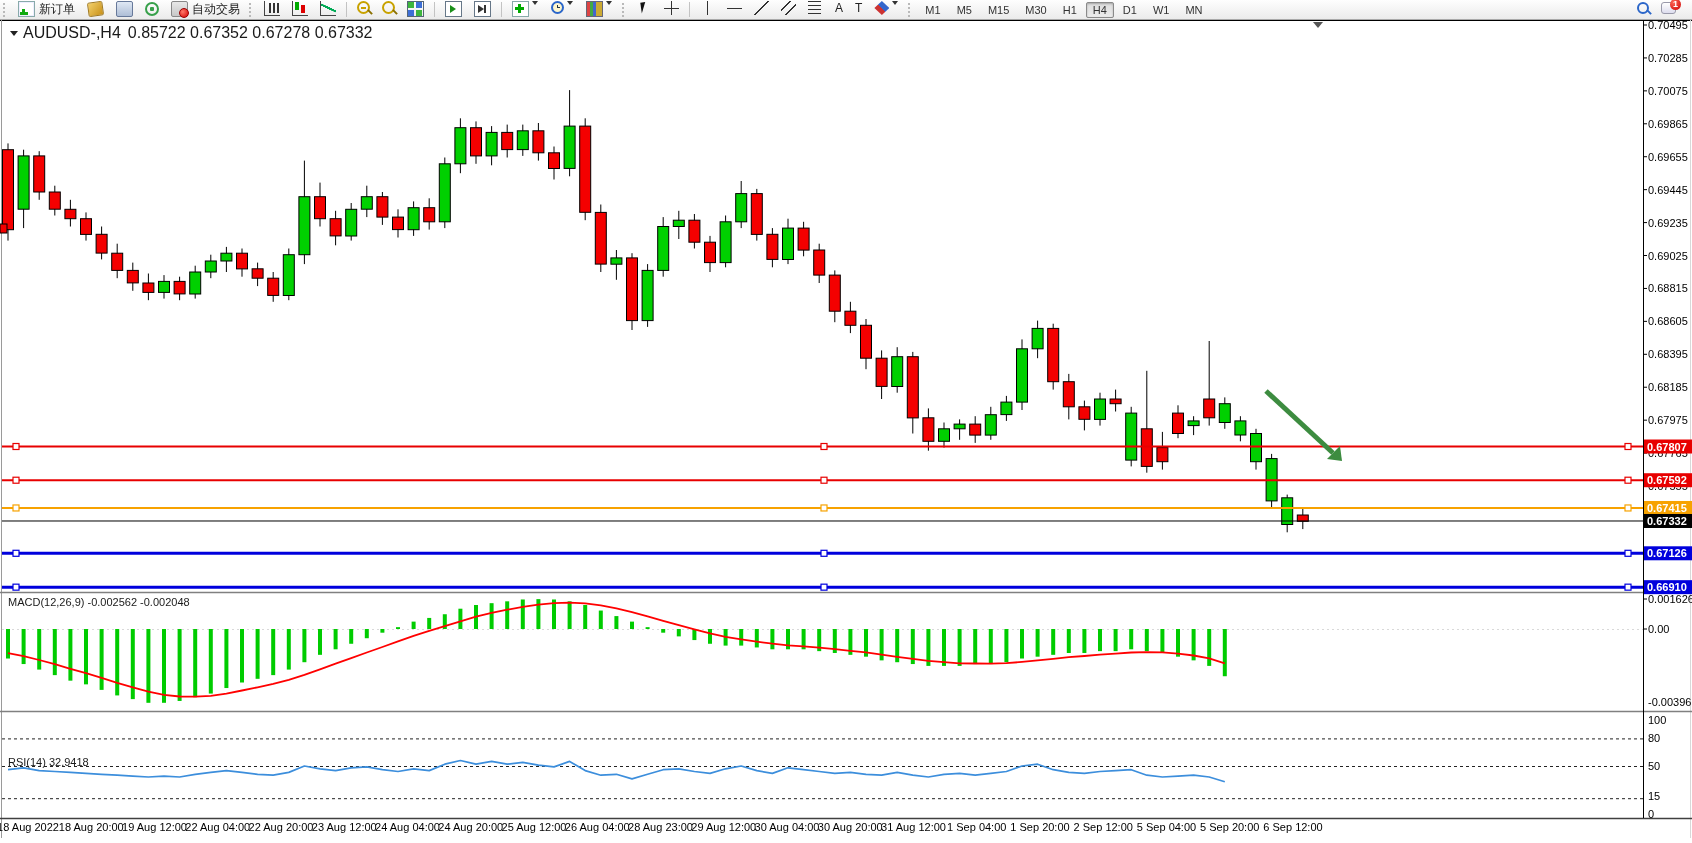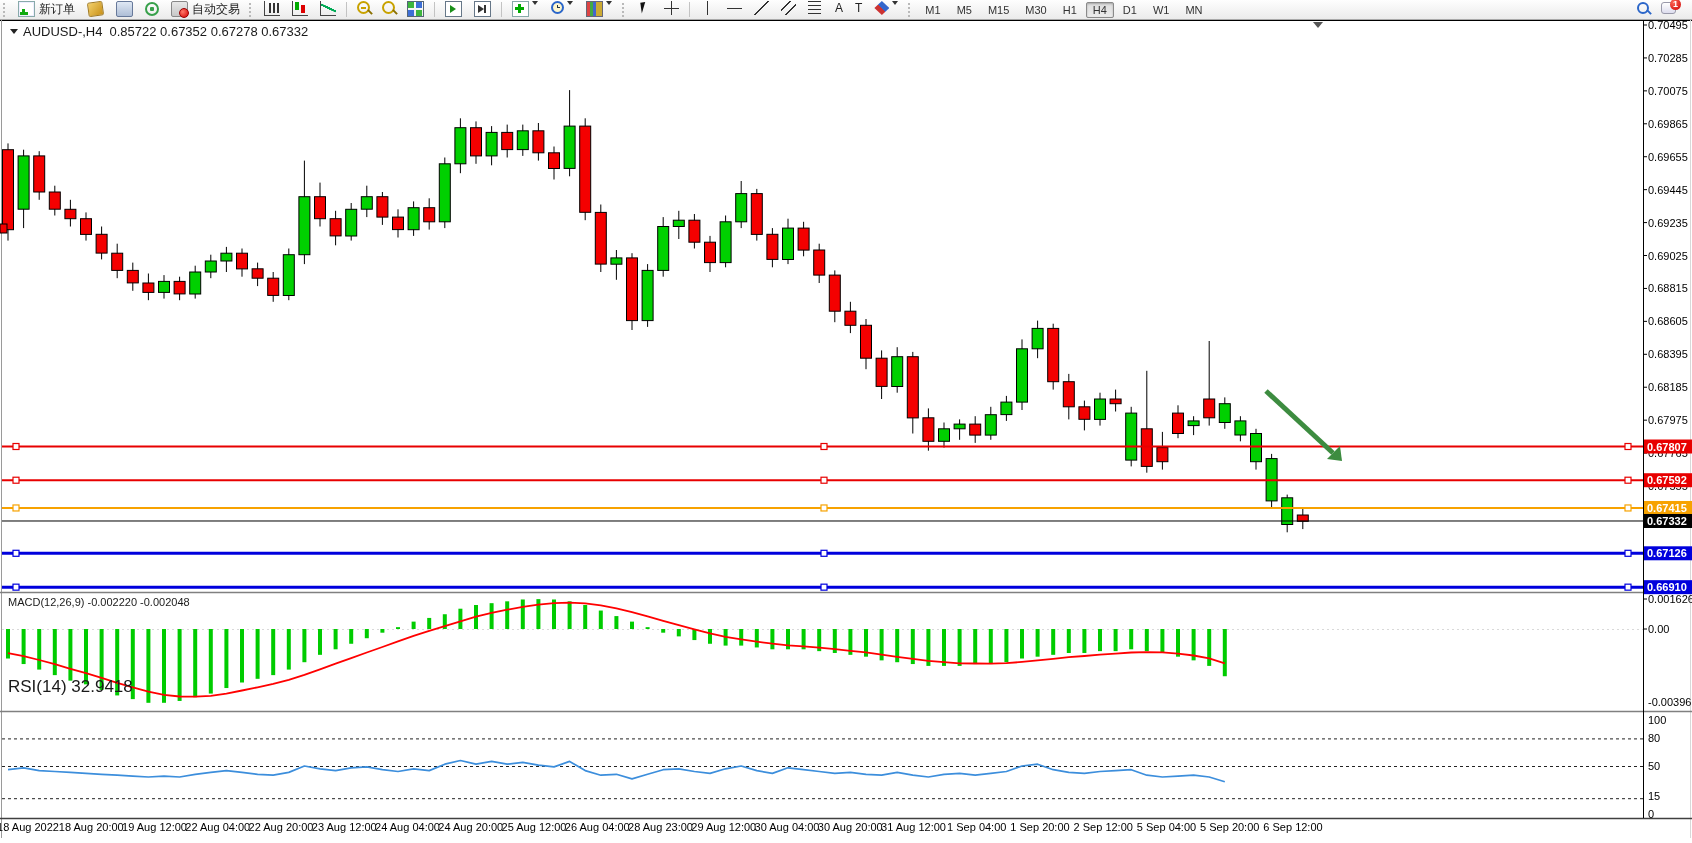--- a/index.html
+++ b/index.html
@@ -67,25 +67,25 @@
   .ic-search{border:2px solid #2b66c9;border-radius:50%;width:8px;height:8px;margin-top:1px;}
   .ic-search::after{content:"";position:absolute;left:7px;top:7px;width:6px;height:2px;background:#2b66c9;transform:rotate(45deg);}
   .ic-chat{border:1px solid #99a;border-radius:3px;background:linear-gradient(#fff,#dde);width:13px;height:10px;margin-top:1px;}
   .badge{position:absolute;right:-6px;top:-4px;background:radial-gradient(circle at 35% 30%,#ff6a5a,#cc0000);
     color:#fff;border-radius:50%;width:11px;height:11px;font-size:9px;line-height:11px;text-align:center;font-weight:bold;}
   .tf{padding:1px 6px;margin:16px 1px;border:1px solid transparent;border-radius:2px;color:#333;font-size:11px;}
   .tf.active{border:1px solid #8a8a8a;background:linear-gradient(#dcdcdc,#ececec);box-shadow:inset 0 1px 2px rgba(0,0,0,.25);}
   #tb-right{margin-left:auto;display:flex;align-items:center;margin-right:10px;}
   
   .ovl{position:absolute;z-index:5;color:#1a1a1a;}
-  #chart-title{left:10px;top:24px;font-size:13px;display:flex;align-items:center;}
+  #chart-title{left:10px;top:24px;font-size:16px;display:flex;align-items:center;}
   #chart-title .dcaret{width:0;height:0;border-left:4px solid transparent;border-right:4px solid transparent;border-top:5px solid #222;margin-right:5px;}
   #chart-title span{margin-right:7px;}
   #macd-label{left:8px;top:596px;font-size:11px;}
-  #rsi-label{left:8px;top:677px;font-size:17px;}
+  #rsi-label{left:8px;top:756px;font-size:11px;}
 </style>
 </head>
 <body>
 
 <div id="stage">
 
   <svg id="chart-svg" width="1692" height="843" viewBox="0 0 1692 843">
       <rect x="0" y="20" width="1692" height="823" fill="#ffffff"></rect>
       <line x1="0" y1="20.5" x2="1692" y2="20.5" stroke="#000"></line>
       <line x1="1.5" y1="20" x2="1.5" y2="838" stroke="#9a9a9a"></line>
@@ -555,15 +555,15 @@
         </span>
       </span>
     </span>
   </div>
 
   <div id="chart-title" class="ovl">
     <span class="dcaret"></span>
     <span>AUDUSD-,H4</span>
     <span>0.85722 0.67352 0.67278 0.67332</span>
   </div>
-  <div id="macd-label" class="ovl">MACD(12,26,9) -0.002220 -0.002048</div>
+  <div id="macd-label" class="ovl">MACD(12,26,9) -0.002562 -0.002048</div>
   <div id="rsi-label" class="ovl">RSI(14) 32.9418</div>
 </div>
 
 </body></html>

